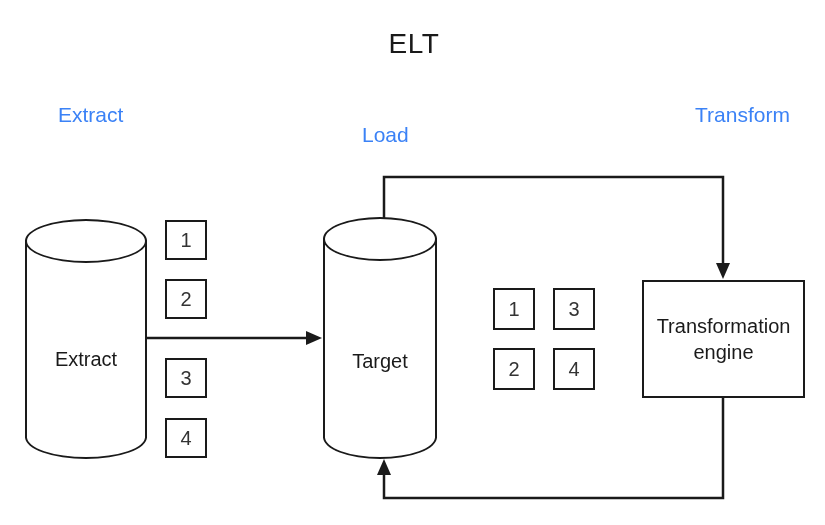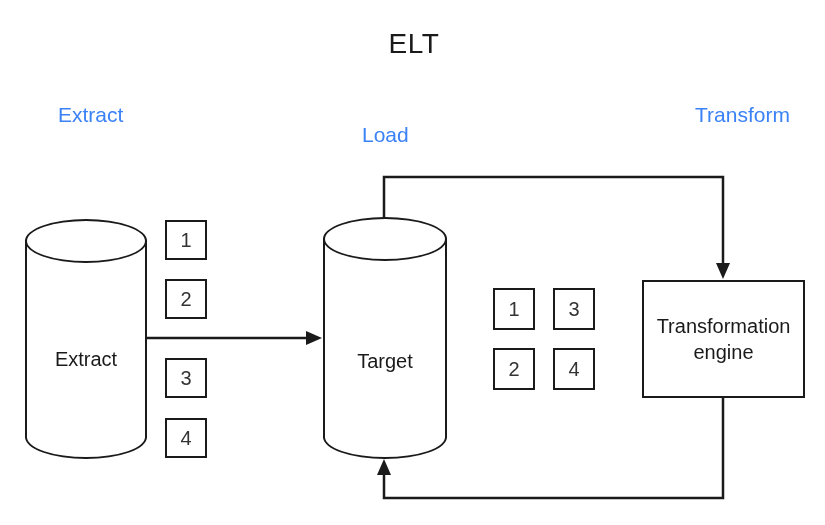--- a/index.html
+++ b/index.html
@@ -80,21 +80,21 @@
     box-sizing: border-box;
   }
   .cyl-label {
     position: absolute;
     left: 0; right: 0;
     text-align: center;
     font-size: 20px;
     color: #1a1a1a;
   }
   .source-cyl { left: 25px;  top: 219px; width: 122px; height: 240px; }
-  .target-cyl { left: 323px; top: 217px; width: 124px; height: 242px; }
+  .target-cyl { left: 323px; top: 217px; width: 114px; height: 242px; }
   .source-cyl .cyl-label { top: 129px; }
   .target-cyl .cyl-label { top: 133px; }
 
   
   .item-box {
     width: 42px;
     height: 40px;
     border: 2.5px solid #1a1a1a;
     background: #ffffff;
     box-sizing: border-box;

